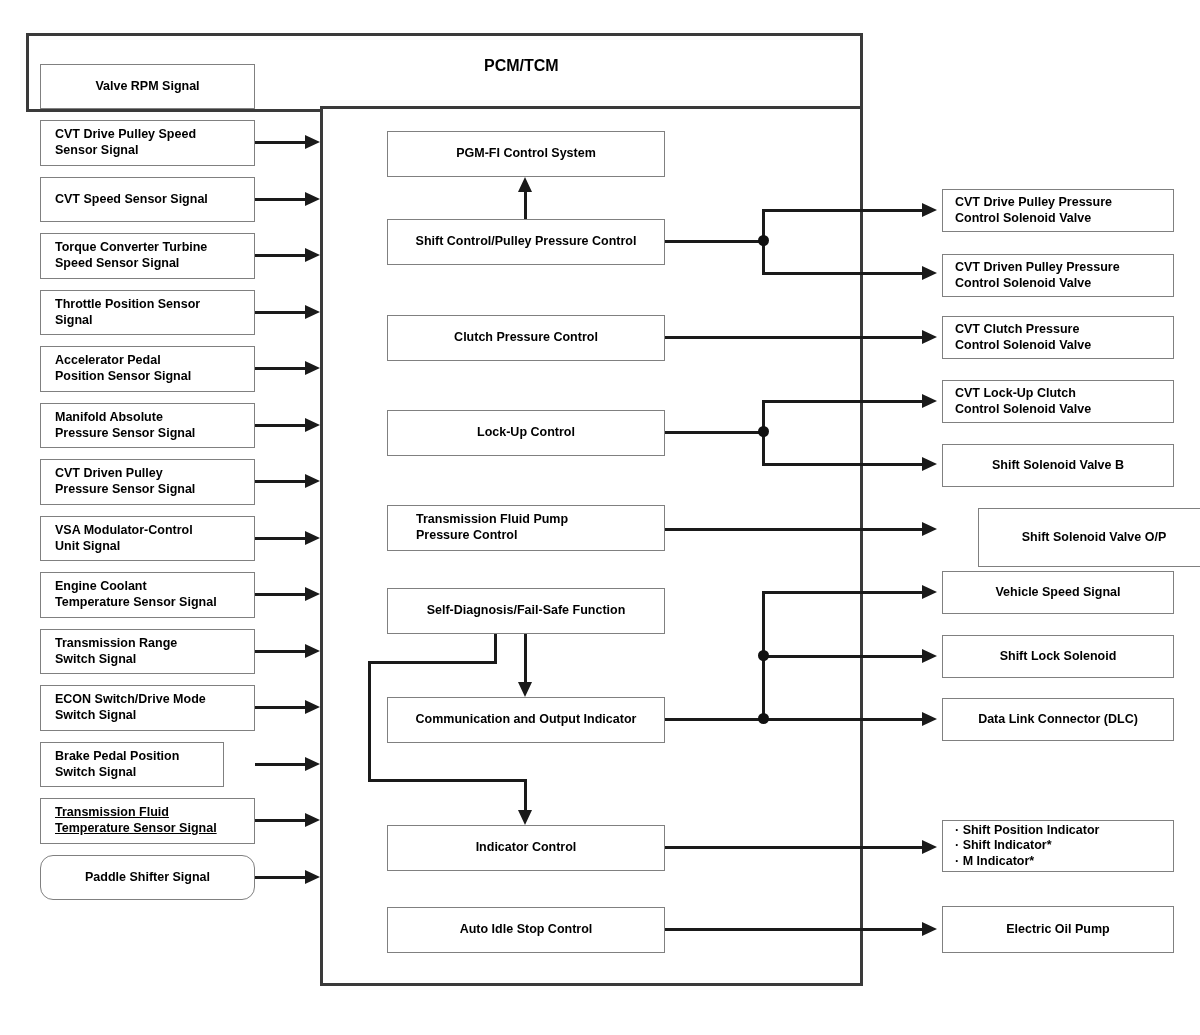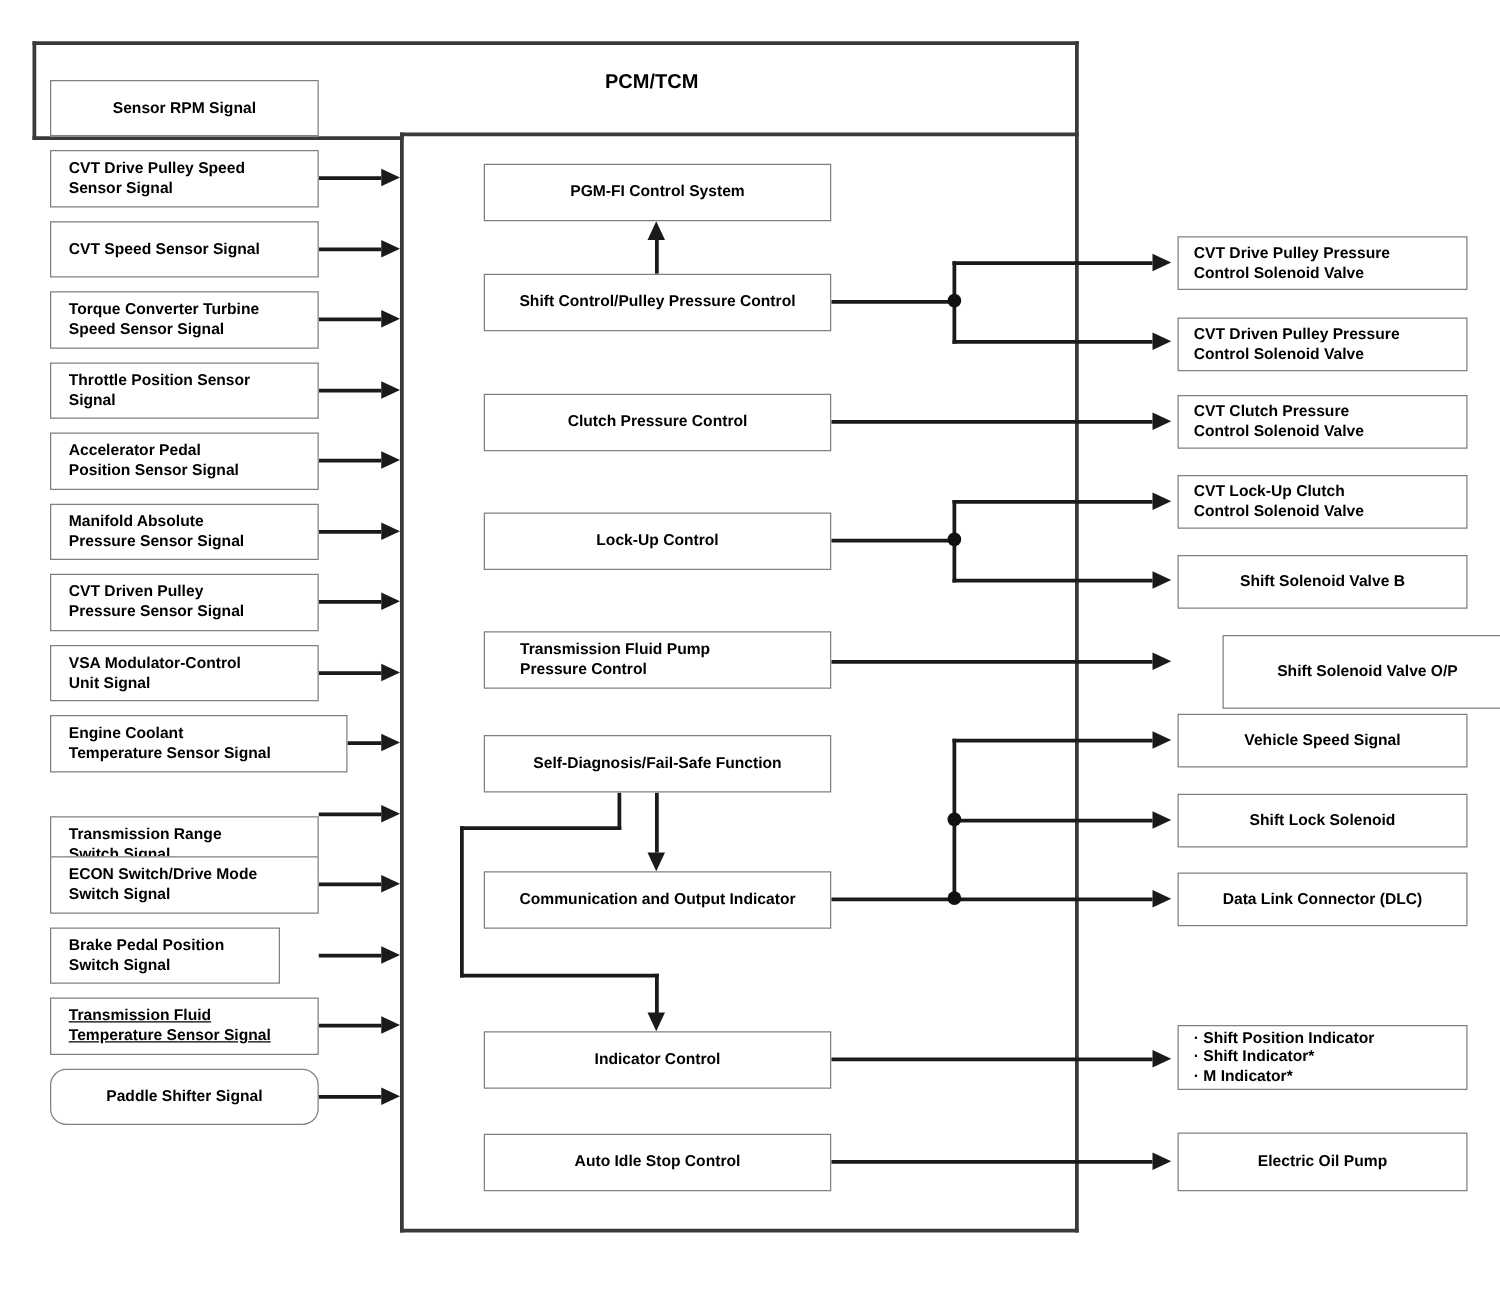--- a/index.html
+++ b/index.html
@@ -57,39 +57,39 @@
   <div class="edge" style="left:26px;  top:33px;  width:3px;   height:79px;"></div>
   <div class="edge" style="left:26px;  top:109px; width:297px; height:3px;"></div>
   <div class="edge" style="left:860px; top:33px;  width:3px;   height:953px;"></div>
 
   <div class="edge" style="left:320px; top:106px; width:3px;   height:880px;"></div>
   <div class="edge" style="left:320px; top:106px; width:543px; height:3px;"></div>
   <div class="edge" style="left:320px; top:983px; width:543px; height:3px;"></div>
 
   <div class="title" style="left:484px; top:57px;">PCM/TCM</div>
 
-  <div class="box c" style="left:40px; top:64px;  width:215px; height:45px;">Sensor RPM Signal</div>
+  <div class="box c" style="left:40px; top:64px;  width:215px; height:45px;">Valve RPM Signal</div>
   <div class="box l" style="left:40px; top:120px; width:215px; height:46px;">CVT Drive Pulley Speed
 Sensor Signal</div>
   <div class="box l" style="left:40px; top:177px; width:215px; height:45px;">CVT Speed Sensor Signal</div>
   <div class="box l" style="left:40px; top:233px; width:215px; height:46px;">Torque Converter Turbine
 Speed Sensor Signal</div>
   <div class="box l" style="left:40px; top:290px; width:215px; height:45px;"> Throttle Position Sensor
 Signal</div>
   <div class="box l" style="left:40px; top:346px; width:215px; height:46px;"> Accelerator Pedal
   Position Sensor Signal</div>
   <div class="box l" style="left:40px; top:403px; width:215px; height:45px;">Manifold Absolute
 Pressure Sensor Signal</div>
   <div class="box l" style="left:40px; top:459px; width:215px; height:46px;">CVT Driven Pulley
 Pressure Sensor Signal</div>
   <div class="box l" style="left:40px; top:516px; width:215px; height:45px;">VSA Modulator-Control
 Unit Signal</div>
-  <div class="box l" style="left:40px; top:572px; width:238px; height:46px;">Engine Coolant
+  <div class="box l" style="left:40px; top:572px; width:215px; height:46px;">Engine Coolant
 Temperature Sensor Signal</div>
-  <div class="box l" style="left:40px; top:629px; width:215px; height:45px;margin-top:24px;"> Transmission Range
+  <div class="box l" style="left:40px; top:629px; width:215px; height:45px;"> Transmission Range
  Switch Signal</div>
   <div class="box l" style="left:40px; top:685px; width:215px; height:46px;">ECON Switch/Drive Mode
 Switch Signal</div>
   <div class="box l" style="left:40px; top:742px; width:184px; height:45px;"> Brake Pedal Position
  Switch Signal</div>
   <div class="box l" style="left:40px; top:798px; width:215px; height:46px;text-decoration:underline;">Transmission Fluid
 Temperature Sensor Signal</div>
   <div class="box c" style="left:40px; top:855px; width:215px; height:45px;border-radius:13px;">Paddle Shifter Signal</div>
 
   <div class="h" style="left:255px; top:141px; width:50px;"></div>

